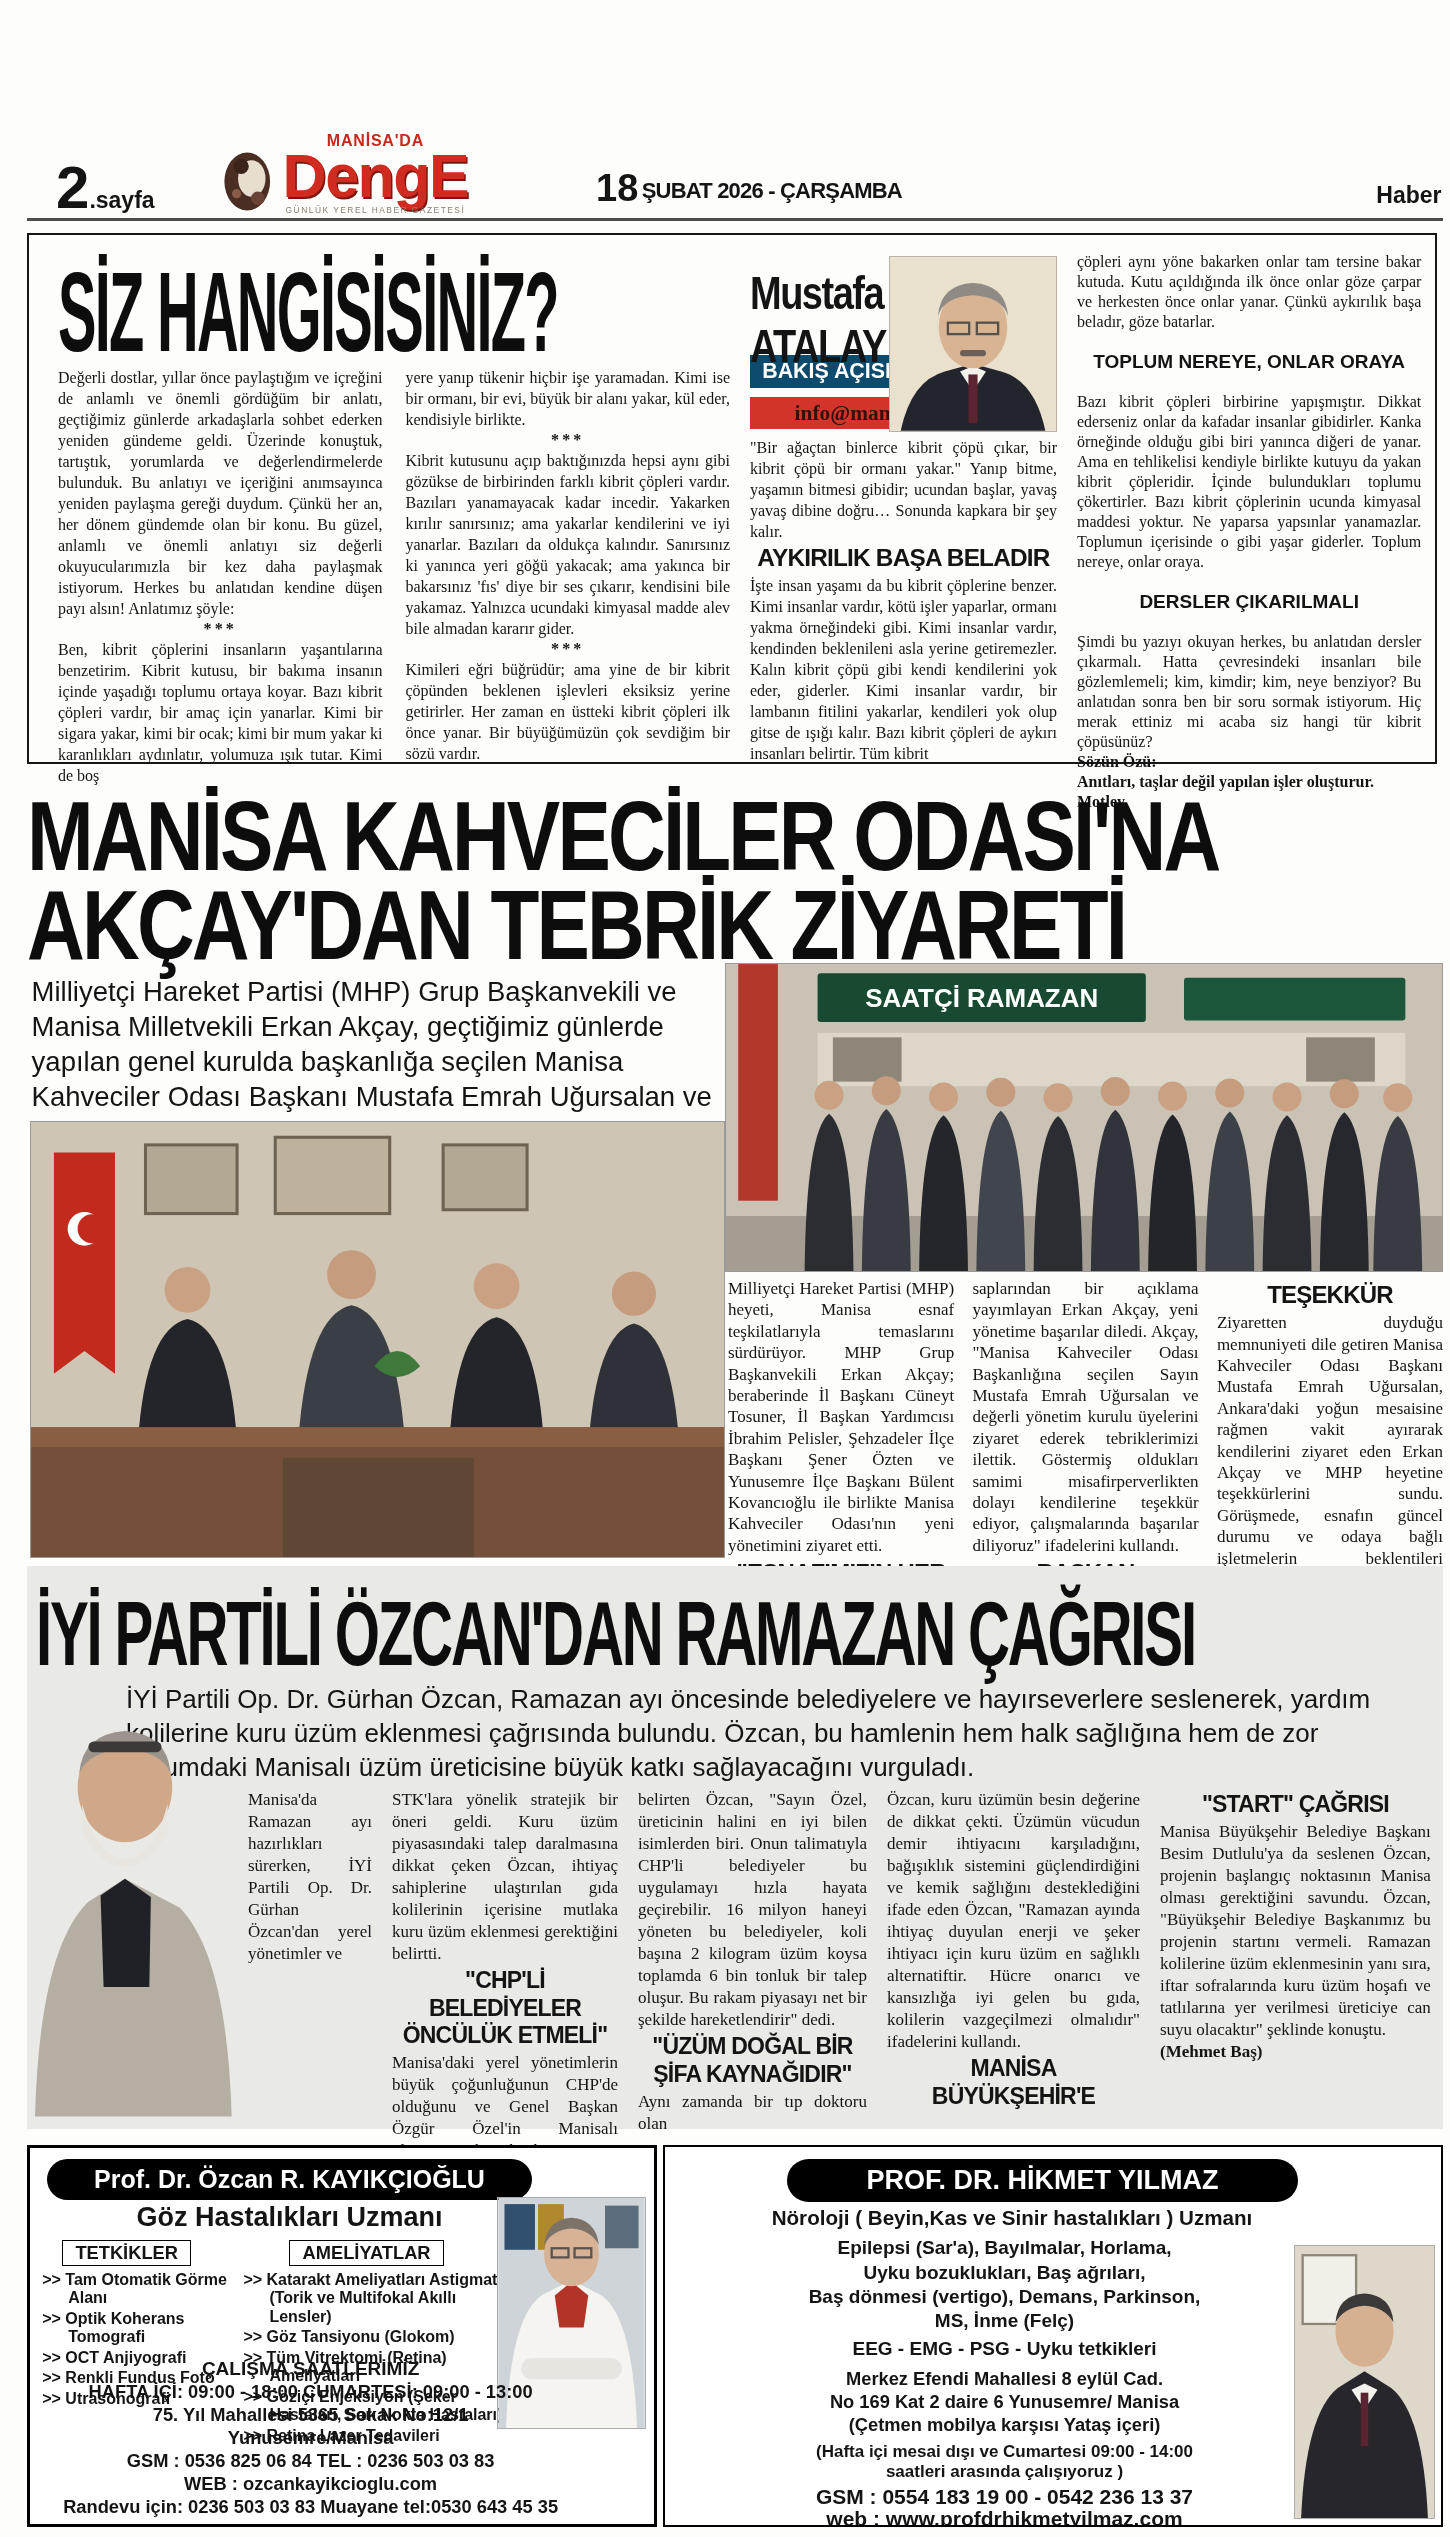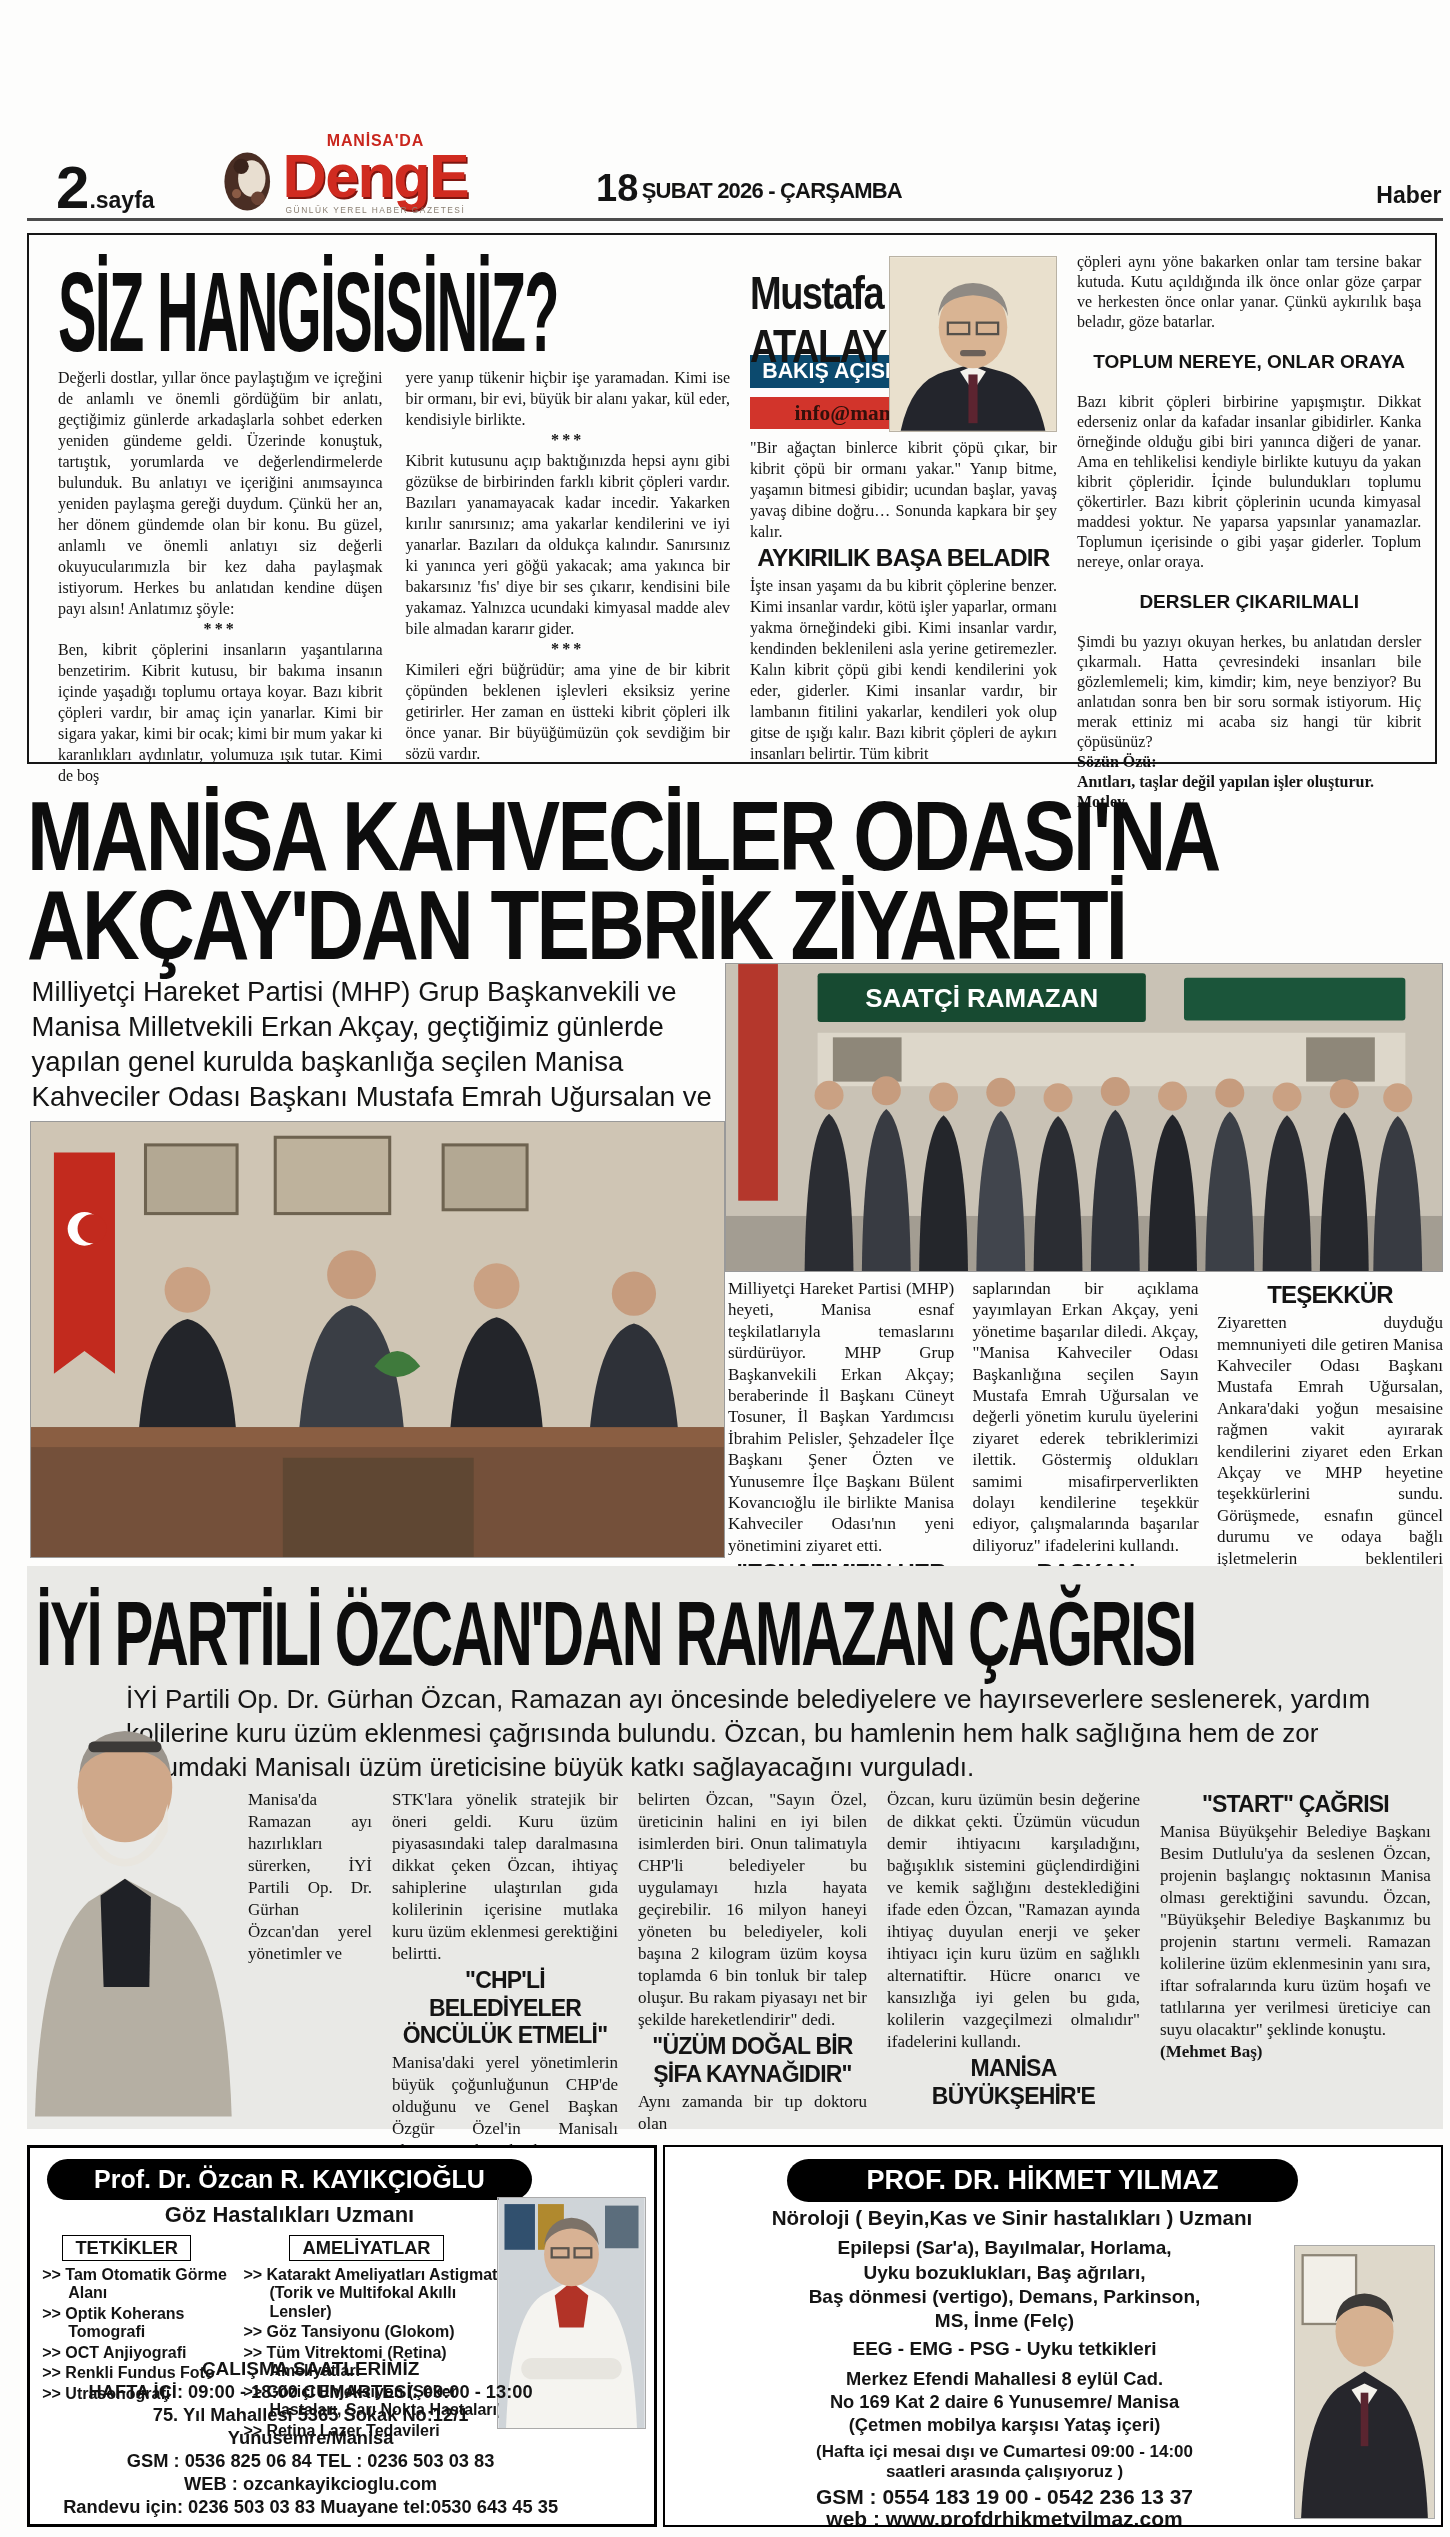--- a/index.html
+++ b/index.html
@@ -77,21 +77,21 @@
   .a3c4{flex:1}
   .a3col{font-size:17px;line-height:22px;text-align:justify}
   .h-a3{font:bold 23px "Liberation Sans",sans-serif;text-align:center;line-height:27.5px;margin:2.3px 0;letter-spacing:-0.8px}
 
   
   .ads{position:absolute;left:27px;top:2145px;width:1416px;height:382px;display:flex;gap:6px;
        font-family:"Liberation Sans",sans-serif}
   .ad-left{width:630px;flex:none;border:3.1px solid #000;position:relative;box-sizing:border-box;overflow:hidden;background:#fff}
   .adl-title{margin:10.7px 0 0 17px;width:485px;background:#000;color:#fff;border-radius:21.4px;text-align:center;
              font-weight:bold;font-size:25px;padding:6.1px 0}
-  .adl-sub{width:485px;margin-left:17px;text-align:center;font-weight:bold;font-size:22px;padding:2.3px 0}
+  .adl-sub{width:485px;margin-left:17px;text-align:center;font-weight:bold;font-size:27px;padding:2.3px 0}
   .adl-photo{position:absolute;right:7.6px;top:49px;width:147px;height:230px;border:0.8px solid #aaa;overflow:hidden}
   .adl-lists{display:flex;gap:9.2px;margin:3.1px 0 0 12.2px;width:461px}
   .adl-lc1{width:192px}.adl-lc2{width:259px}
   .adl-lhead{display:inline-block;border:1.5px solid #000;font-weight:bold;font-size:18.3px;padding:0.8px 12.2px;margin:1.5px 0 3.1px 20px}
   .adl-lc2 .adl-lhead{margin-left:46px}
   .adl-list{list-style:none;margin:0;padding:0;font-weight:bold;font-size:16px;line-height:18.3px}
   .adl-list li{margin:2.3px 0;padding-left:26px;text-indent:-26px}
   .adl-list li::before{content:">> ";font-weight:900}
   .adl-contact{position:absolute;left:6.1px;bottom:6.1px;width:549px;text-align:center;font-weight:bold;
                font-size:18.3px;line-height:23px}

